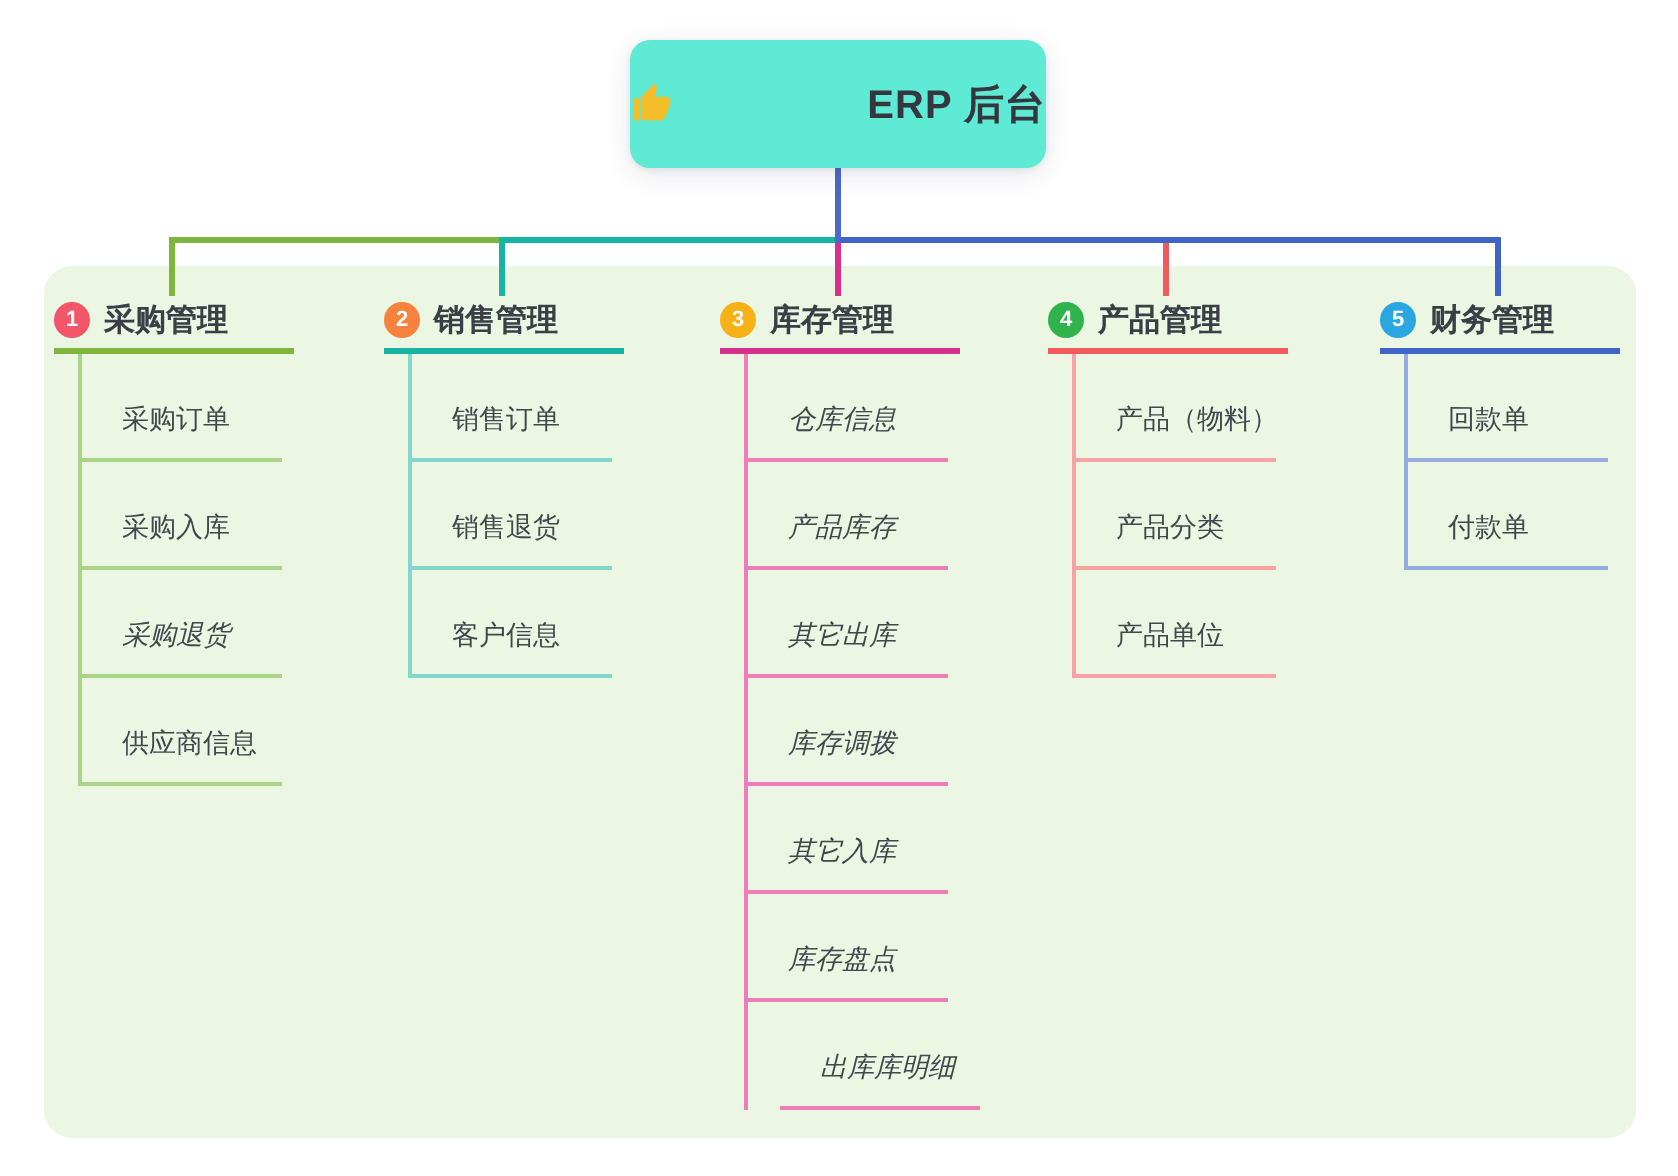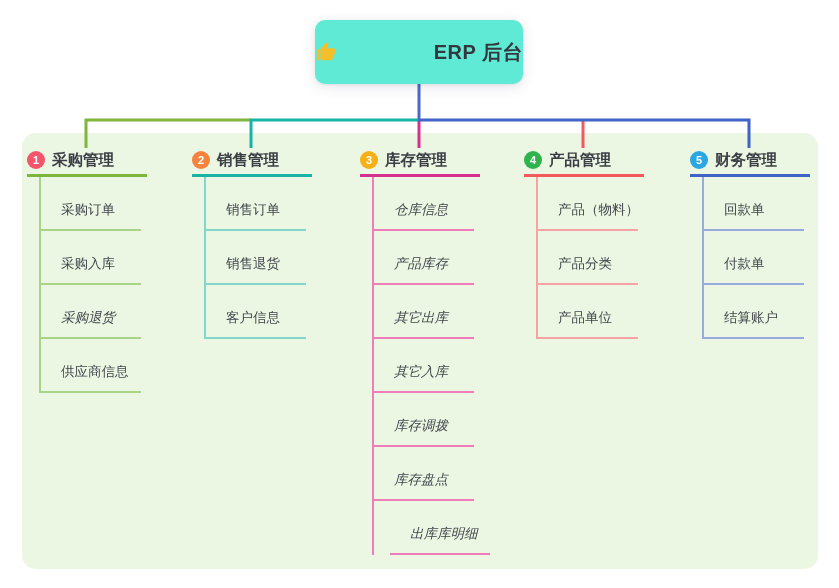--- a/index.html
+++ b/index.html
@@ -92,22 +92,22 @@
   </div>
       <div class="branch" style="left: 360px;">
     <div class="branch-title" style="border-bottom-color: rgb(213, 48, 142);">
       <span class="badge" style="background: rgb(247, 176, 21);">3</span>
       <span class="btxt">库存管理</span>
     </div>
     <ul class="children" style="border-left-color: rgb(240, 124, 186); font-style: italic;">
           <li class="child" style="border-bottom-color: rgb(240, 124, 186);">仓库信息</li>
           <li class="child" style="border-bottom-color: rgb(240, 124, 186);">产品库存</li>
           <li class="child" style="border-bottom-color: rgb(240, 124, 186);">其它出库</li>
+          <li class="child" style="border-bottom-color: rgb(240, 124, 186);">库存调拨</li>
           <li class="child" style="border-bottom-color: rgb(240, 124, 186);">其它入库</li>
-          <li class="child" style="border-bottom-color: rgb(240, 124, 186);">库存调拨</li>
           <li class="child" style="border-bottom-color: rgb(240, 124, 186);">库存盘点</li>
           <li class="child" style="border-bottom-color: rgb(240, 124, 186); margin-left: 16px;">出库库明细</li>
         </ul>
   </div>
       <div class="branch" style="left: 524px;">
     <div class="branch-title" style="border-bottom-color: rgb(241, 91, 91);">
       <span class="badge" style="background: rgb(47, 179, 76);">4</span>
       <span class="btxt">产品管理</span>
     </div>
     <ul class="children" style="border-left-color: rgb(247, 163, 163);">
@@ -117,17 +117,16 @@
         </ul>
   </div>
       <div class="branch" style="left: 690px;">
     <div class="branch-title" style="border-bottom-color: rgb(63, 99, 198);">
       <span class="badge" style="background: rgb(42, 167, 224);">5</span>
       <span class="btxt">财务管理</span>
     </div>
     <ul class="children" style="border-left-color: rgb(151, 171, 222);">
           <li class="child" style="border-bottom-color: rgb(151, 171, 222);">回款单</li>
           <li class="child" style="border-bottom-color: rgb(151, 171, 222);">付款单</li>
-          <li class="child" style="border-bottom-color: rgb(151, 171, 222);">结算账户</li>
         </ul>
   </div>
     </div>
 </div>
 
 </body></html>

